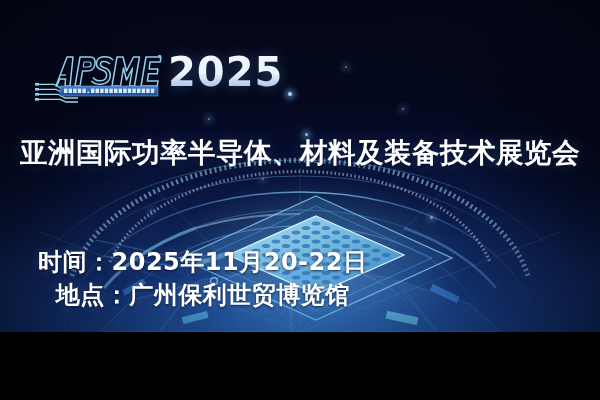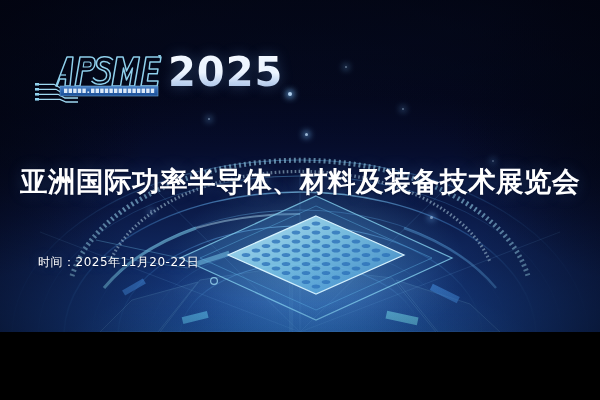--- a/index.html
+++ b/index.html
@@ -85,41 +85,40 @@
     text-shadow: 0 0 14px rgba(120,180,255,.30);
     line-height: 1;
   }
 
   
   .title-block {
     position: absolute;
     left: 20px;
     top: 134px;
     width: 566px;
-    margin-top: 29px;
   }
   .title-line {
     font-size: 27.5px;
     font-weight: 700;
     color: #ffffff;
     letter-spacing: 0.5px;
     line-height: 37px;
     white-space: nowrap;
     text-shadow: 0 1px 3px rgba(0,10,40,.75), 0 0 16px rgba(120,180,255,.22);
   }
 
   
   .info-block {
     position: absolute;
     left: 38px;
     top: 246px;
   }
   .info-line {
-    font-size: 12px;
-    font-weight: 400;
+    font-size: 24px;
+    font-weight: 700;
     color: #ffffff;
     line-height: 33px;
     letter-spacing: 0.5px;
     white-space: nowrap;
     text-shadow: 0 1px 3px rgba(0,10,40,.8), 0 0 12px rgba(120,180,255,.25);
     text-align: center;
   }
 </style>
 </head>
 <body>
@@ -390,15 +389,16 @@
   </div>
 
   <div class="year">2025</div>
 
   <div class="title-block">
     <div class="title-line">亚洲国际功率半导体、材料及装备技术展览会</div>
   </div>
 
   <div class="info-block">
     <div class="info-line">时间：2025年11月20-22日</div>
+    <div class="info-line">地点：广州保利世贸博览馆</div>
   </div>
 
 </div>
 
 </body></html>

